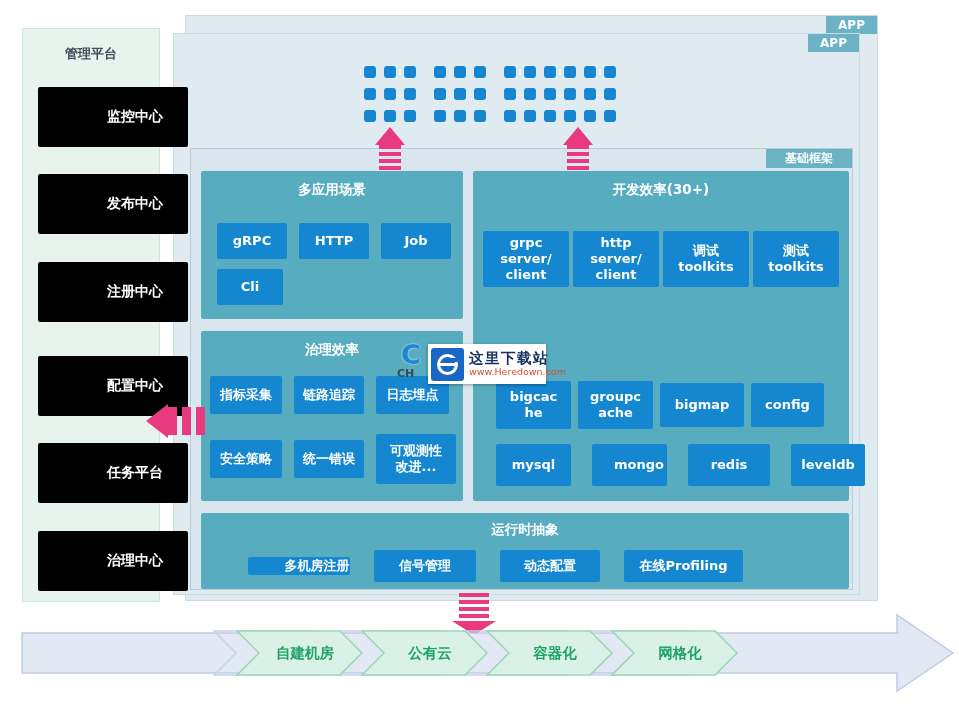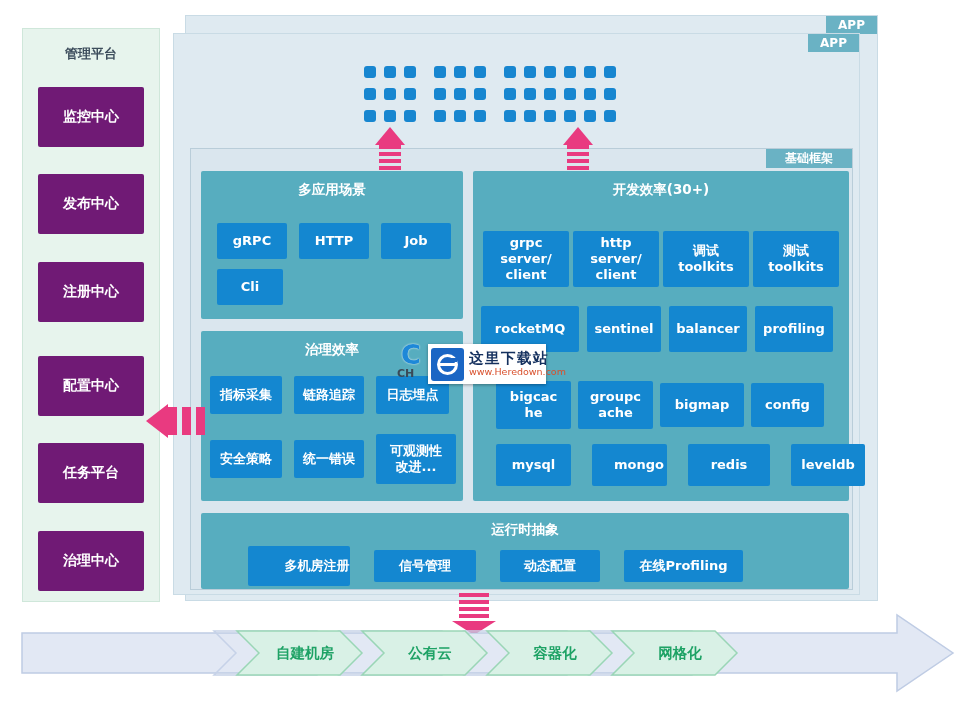--- a/index.html
+++ b/index.html
@@ -4,23 +4,23 @@
 <style>
   html,body{margin:0;padding:0;}
   .canvas{position:relative;width:959px;height:719px;background:#ffffff;
     font-family:"DejaVu Sans","Liberation Sans",sans-serif;overflow:hidden;}
 
   
   .sidebar{position:absolute;left:22px;top:28px;width:138px;height:574px;
     background:#e7f4ed;border:1px solid #cfe7da;box-sizing:border-box;}
   .sidebar-title{position:absolute;left:0;top:16px;width:100%;text-align:center;
     color:#3d4d5c;font-size:13px;font-weight:bold;}
-  .s-item{position:absolute;left:15px;width:106px;height:60px;background:#701a75;
+  .s-item{position:absolute;left:15px;width:106px;height:60px;background:#000000;
     color:#fff;font-size:14px;font-weight:bold;display:flex;align-items:center;
-    justify-content:center;border-radius:2px;}
+    justify-content:center;border-radius:2px;padding-left:44px;}
 
   
   .card{position:absolute;background:#dfeaf1;border:1px solid #c9dbe5;box-sizing:border-box;}
   .card-back{left:185px;top:15px;width:693px;height:586px;}
   .card-front{left:173px;top:33px;width:687px;height:562px;}
   .tag{position:absolute;right:0;top:0;background:#6ab2c4;color:#fff;font-weight:bold;
     font-size:12px;display:flex;align-items:center;justify-content:center;}
   .tag-app{width:51px;height:18px;}
   .tag-fw{width:86px;height:19px;}
 
@@ -63,21 +63,21 @@
   .dev-row4 .b2{width:82px;height:42px;} .dev-row4 .b3{width:74px;height:42px;}
 
   .gov-row1{left:9px;top:45px;gap:12px;height:38px;}
   .gov-row1 .b0{width:72px;height:38px;} .gov-row1 .b1{width:70px;height:38px;}
   .gov-row1 .b2{width:73px;height:38px;}
   .gov-row2{left:9px;top:103px;gap:12px;height:50px;}
   .gov-row2 .b0{width:72px;height:38px;} .gov-row2 .b1{width:70px;height:38px;}
   .gov-row2 .b2{width:80px;height:50px;}
 
   .run-row{left:47px;top:36px;gap:24px;height:34px;}
-  .run-row .b0{width:102px;height:40px;padding-left:36px;} .run-row .b1{width:102px;height:32px;}
+  .run-row .b0{width:102px;height:18px;padding-left:36px;} .run-row .b1{width:102px;height:32px;}
   .run-row .b2{width:100px;height:32px;} .run-row .b3{width:119px;height:32px;}
 
   
   .arrow-up{position:absolute;width:30px;}
   .arrow-up .head{width:0;height:0;border-left:15px solid transparent;
     border-right:15px solid transparent;border-bottom:18px solid #e93a80;}
   .arrow-up .tail{width:22px;height:27px;margin:0 auto;
     background:repeating-linear-gradient(180deg,#e93a80 0 4px,rgba(0,0,0,0) 4px 7px);}
   .arrow-up-1{left:375px;top:127px;}
   .arrow-up-2{left:563px;top:127px;}
@@ -240,26 +240,20 @@
 server/
 client</div>
         <div class="btn">http
 server/
 client</div>
         <div class="btn">调试
 toolkits</div>
         <div class="btn">测试
 toolkits</div>
       </div>
-      <div class="row dev-row2">
-        <div class="btn b0">rocketMQ</div>
-        <div class="btn b1">sentinel</div>
-        <div class="btn b2">balancer</div>
-        <div class="btn b3">profiling</div>
-      </div>
       <div class="row dev-row3">
         <div class="btn b0">bigcac
 he</div>
         <div class="btn b1">groupc
 ache</div>
         <div class="btn b2">bigmap</div>
         <div class="btn b3">config</div>
       </div>
       <div class="row dev-row4">
         <div class="btn b0">mysql</div>

